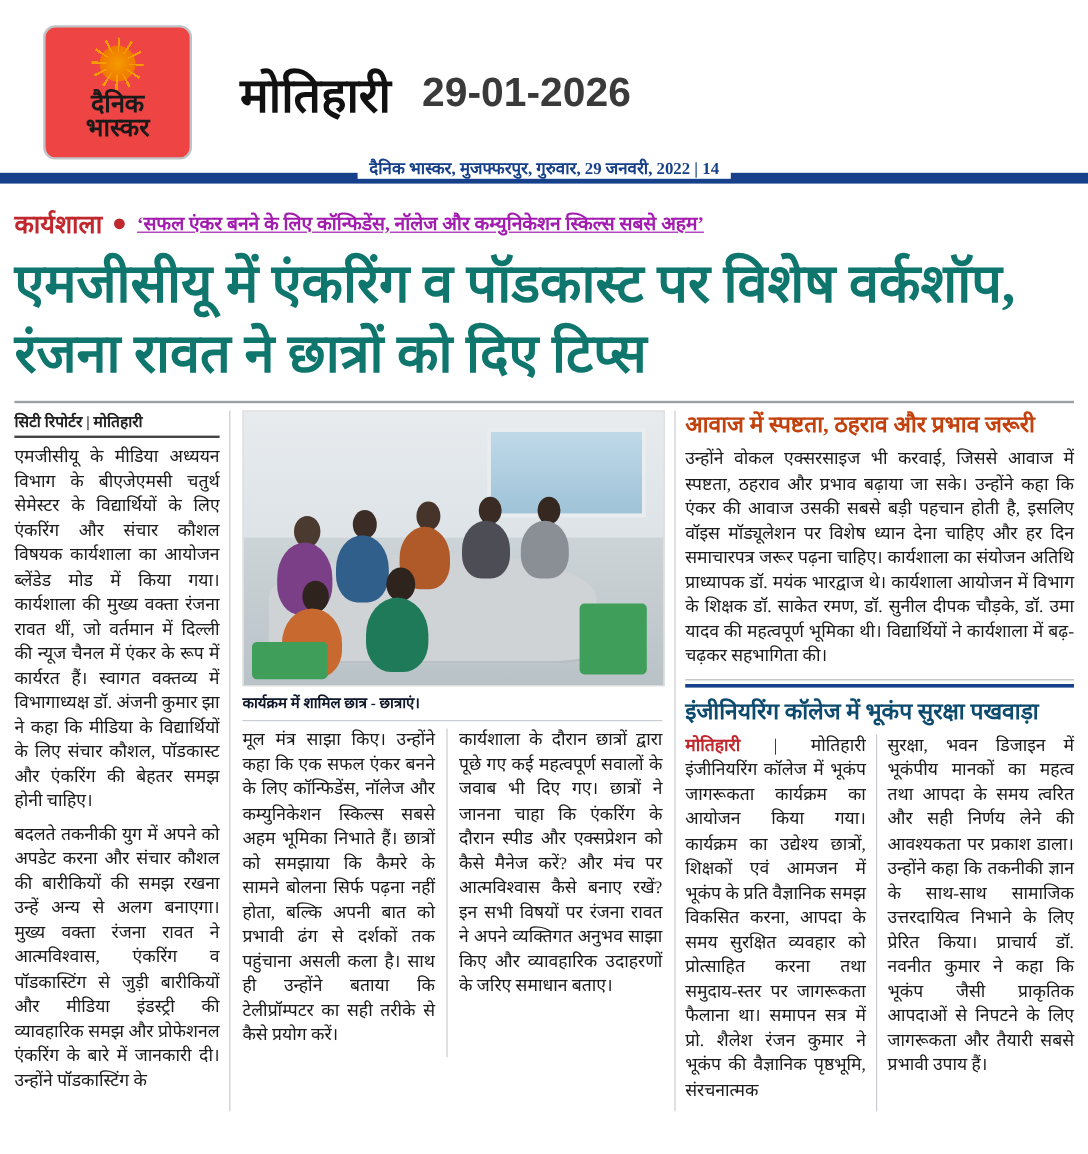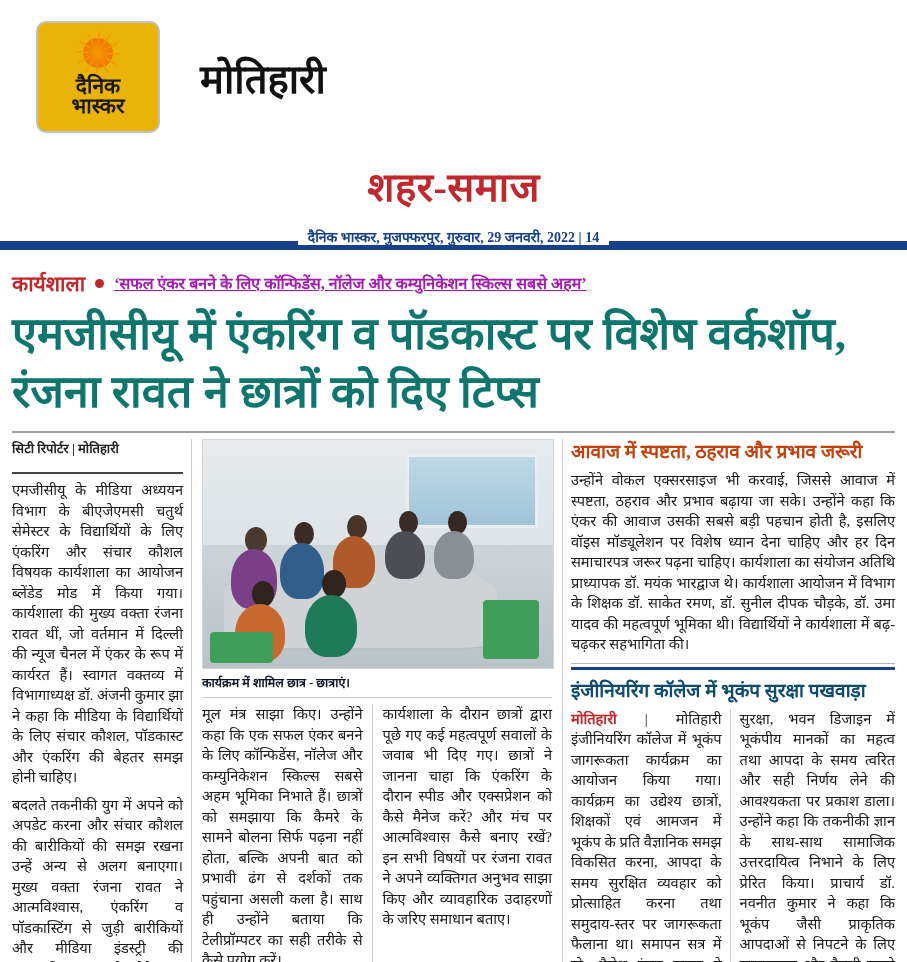--- a/index.html
+++ b/index.html
@@ -17,21 +17,21 @@
     display:flex;align-items:center;
     padding:24px 0 0 36px;
     height:130px;box-sizing:border-box;
   }
   .logo-box{
     width:120px;height:108px;
     border:2px solid #bfc3c7;
     border-radius:10px;
     display:flex;flex-direction:column;
     align-items:center;justify-content:center;
-    background:#eab308;
+    background:#ef4444;
   }
   .logo-sun{
     width:30px;height:30px;border-radius:50%;
     background:radial-gradient(circle at 50% 50%, #f59c00 0%, #f07c00 60%, #ef6c00 100%);
     position:relative;margin-bottom:2px;
   }
   .logo-sun:before{
     content:"";position:absolute;left:-7px;top:-7px;width:44px;height:44px;
     background:
       conic-gradient(from 0deg,
@@ -128,21 +128,21 @@
     gap:10px;
   }
   .col{box-sizing:border-box;}
   .col-1{width:190px;padding-right:8px;border-right:1px solid #c9ccd0;}
   .col-mid{width:350px;}
   .col-3{width:333px;padding-left:8px;border-left:1px solid #c9ccd0;}
 
   .byline{
     font-family:"Liberation Serif", serif;
     font-weight:bold;font-size:13px;color:#222;
-    padding-bottom:15px;border-bottom:2px solid #444;
+    padding-bottom:3px;border-bottom:2px solid #444;
     margin-bottom:6px;
   }
   .para{
     font-family:"Liberation Serif", serif;
     font-size:14.6px;line-height:20.5px;
     text-align:justify;color:#1a1a1a;
     margin:0 0 7px 0;
   }
 
   
@@ -190,23 +190,23 @@
 
   <div class="masthead">
     <div class="logo-box">
       <div class="logo-sun"></div>
       <div class="logo-text">
         <div>दैनिक</div>
         <div>भास्कर</div>
       </div>
     </div>
     <div class="masthead-city">मोतिहारी</div>
-  </div>
-
-  <div class="section-title">शहर-समाज</div>
+    <div class="masthead-date">29-01-2026</div>
+  </div>
+
 
   <div class="folio-wrap">
     <div class="blue-bar"></div>
     <div class="folio"><span>दैनिक भास्कर, मुजफ्फरपुर, गुरुवार, 29 जनवरी, 2022 | 14</span></div>
   </div>
 
   <div class="kicker">
     <div class="kicker-tag">कार्यशाला</div>
     <div class="kicker-dot"></div>
     <div class="kicker-text">‘सफल एंकर बनने के लिए कॉन्फिडेंस, नॉलेज और कम्युनिकेशन स्किल्स सबसे अहम’</div>

